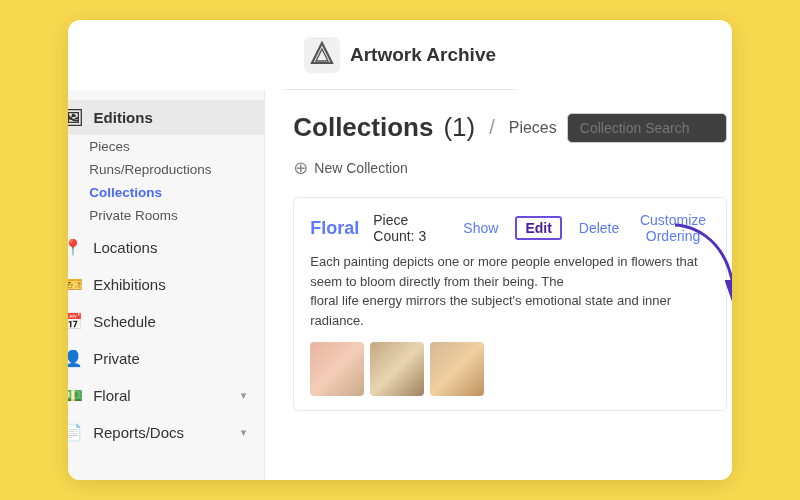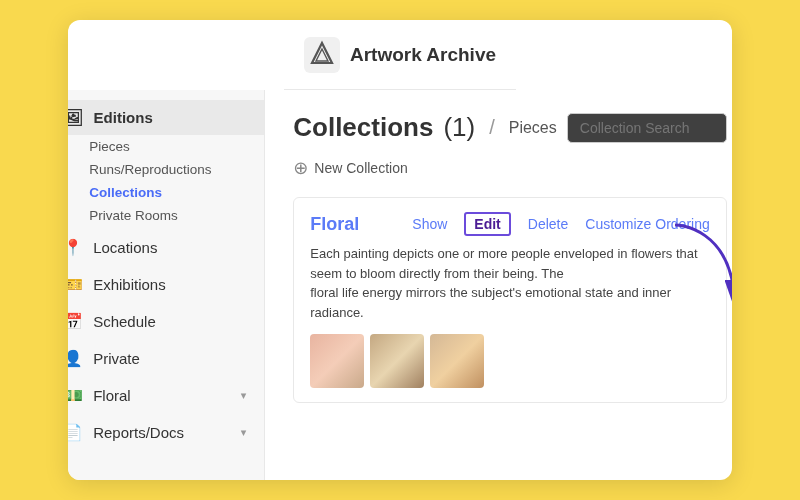--- a/index.html
+++ b/index.html
@@ -324,20 +324,21 @@
       </div>
 
       <button class="new-collection-btn">
         <span class="plus-icon">⊕</span>
         <span>New Collection</span>
       </button>
 
       <div class="collection-card">
         <div class="collection-card-header">
           <span class="collection-name">Floral</span>
+          <span class="piece-count">Piece Count: 3</span>
           <div class="card-actions">
             <button class="action-show">Show</button>
             <button class="action-edit">Edit</button>
             <button class="action-delete">Delete</button>
             <button class="action-customize">Customize Ordering</button>
           </div>
         </div>
         <p class="collection-desc">Each painting depicts one or more people enveloped in flowers that seem to bloom directly from their being. The<br>floral life energy mirrors the subject's emotional state and inner radiance.</p>
         <div class="collection-thumbs">
           <div class="thumb thumb-1"></div>

